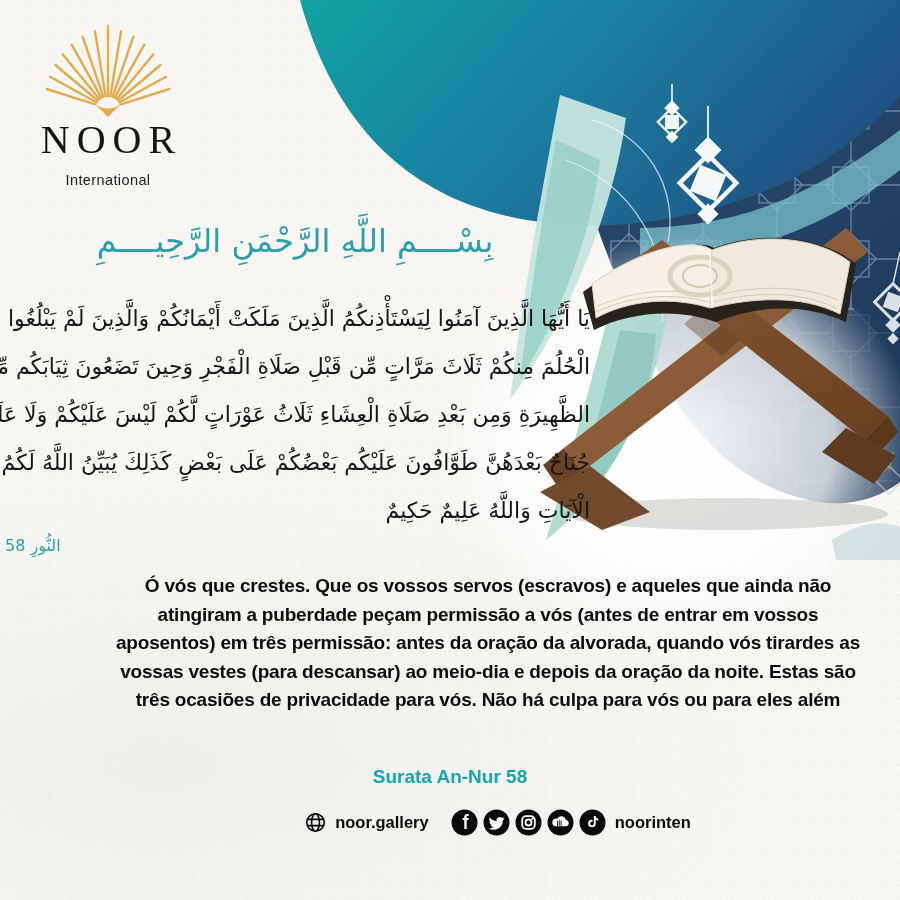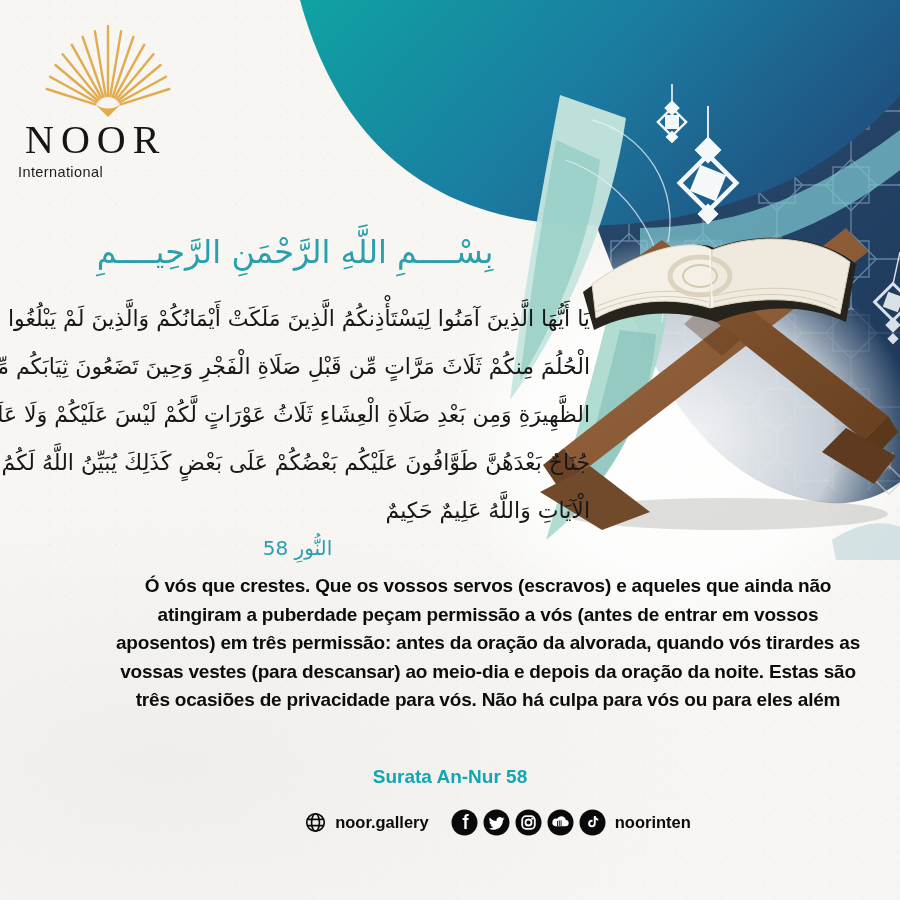--- a/index.html
+++ b/index.html
@@ -9,41 +9,41 @@
     background-image:
       radial-gradient(#e9e7e2 .6px, transparent .8px),
       radial-gradient(#edebe7 .6px, transparent .8px),
       radial-gradient(900px 420px at 18% 85%, #efeeea 0%, transparent 65%);
     background-size:11px 11px, 17px 17px, auto;
     background-position:0 0, 6px 9px, 0 0;
     font-family:"Liberation Sans", sans-serif;
   }
   .decor{position:absolute;top:0;right:0;z-index:0;pointer-events:none;}
   
-  .brand{position:absolute;top:24px;left:18px;width:180px;text-align:left;z-index:3;}
+  .brand{position:absolute;top:24px;left:18px;width:180px;text-align:center;z-index:3;}
   .brand .rays{display:block;margin:0 auto;}
   .brand .wordmark{
     font-family:"Liberation Serif", serif;font-size:40px;color:#151515;
     letter-spacing:7px;margin-top:2px;line-height:1;text-indent:7px;
   }
-  .brand .sub{font-size:14.5px;color:#1d1d1d;letter-spacing:.4px;margin-top:4px;}
+  .brand .sub{font-size:14.5px;color:#1d1d1d;letter-spacing:.4px;margin-top:12px;}
   
   .bismillah{
-    position:absolute;top:233px;left:0;width:590px;text-align:center;z-index:2;
+    position:absolute;top:222px;left:0;width:590px;text-align:center;z-index:2;
     direction:rtl;font-family:"DejaVu Sans", sans-serif;
     font-size:32px;color:#2b9fac;white-space:nowrap;
   }
   .verse{position:absolute;top:295px;left:5px;width:585px;z-index:2;}
   .verse .vline{
     direction:rtl;text-align:right;white-space:nowrap;
     font-family:"DejaVu Sans", sans-serif;font-size:22px;line-height:48px;color:#171717;
   }
   .surah-ar{
-    position:absolute;top:536px;left:5px;width:585px;text-align:center;z-index:2;
-    direction:rtl;font-family:"DejaVu Sans", sans-serif;font-size:20px;color:#2b9fac;
+    position:absolute;top:536px;left:5px;width:585px;text-align:left;z-index:2;
+    direction:rtl;font-family:"DejaVu Sans", sans-serif;font-size:16px;color:#2b9fac;
   }
   
   .translation{position:absolute;top:572px;left:0;width:900px;text-align:center;z-index:2;margin-left:38px;}
   .translation .tline{
     font-size:19px;line-height:28.5px;font-weight:bold;color:#0c0c0c;white-space:nowrap;
     font-family:"Liberation Sans", sans-serif;letter-spacing:-.2px;
   }
   .surah-pt{
     position:absolute;top:766px;left:0;width:900px;text-align:center;z-index:2;
     font-size:19px;font-weight:bold;color:#14a5b3;

